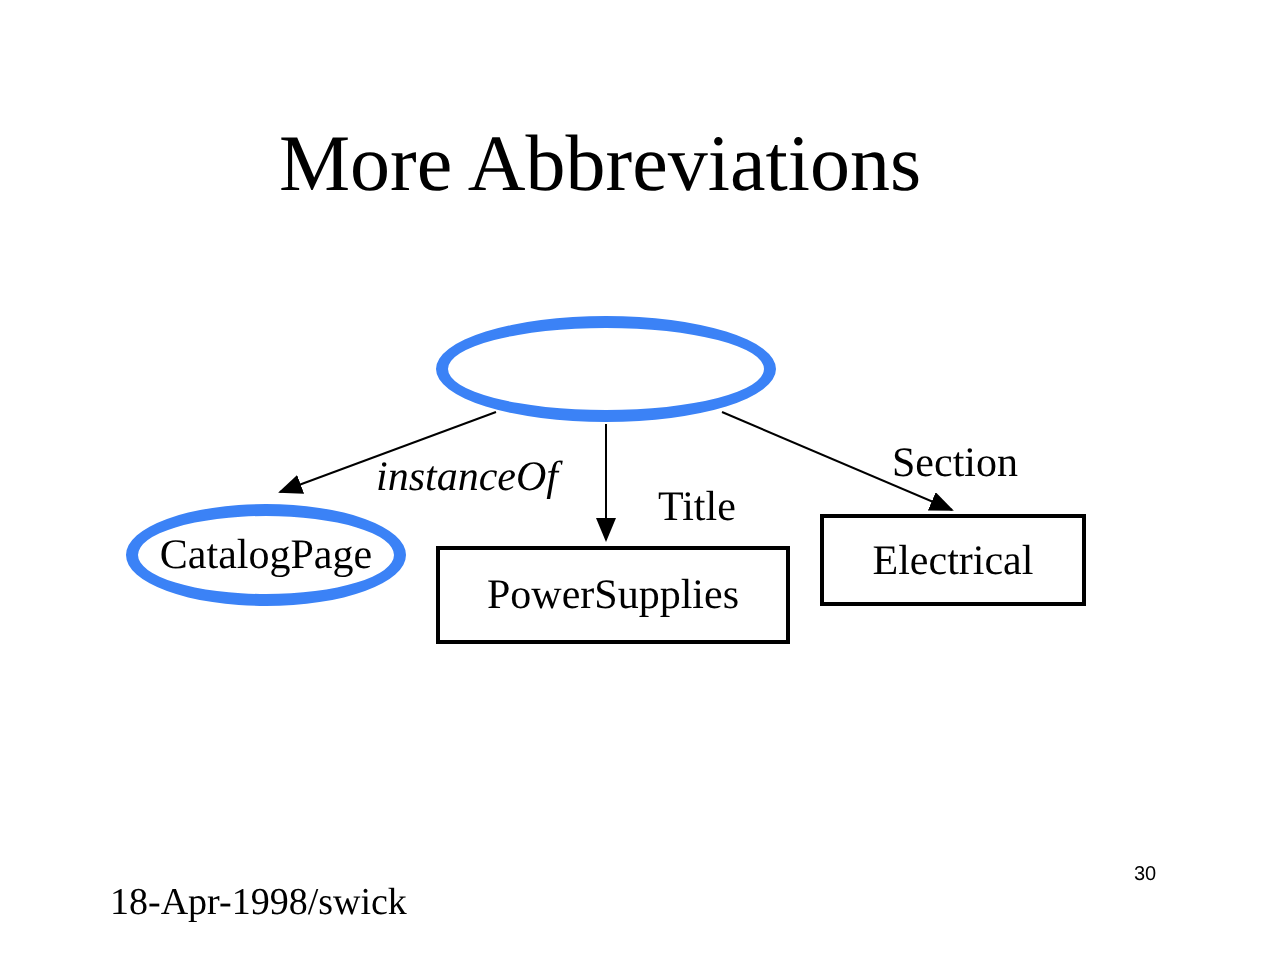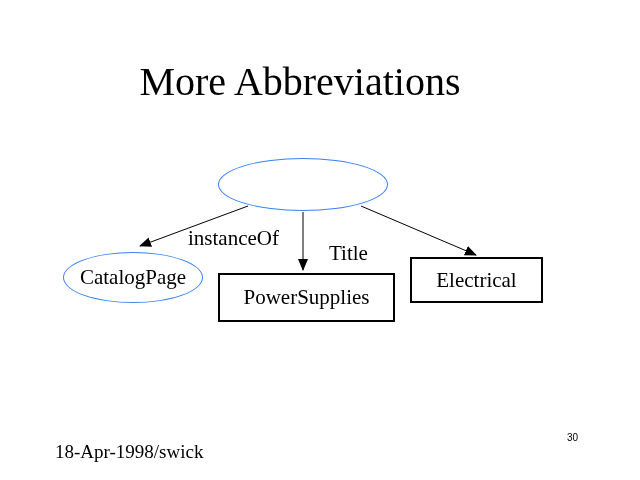--- a/index.html
+++ b/index.html
@@ -36,21 +36,21 @@
     position: absolute;
     display: flex;
     align-items: center;
     justify-content: center;
     box-sizing: border-box;
     background: #ffffff;
     font-size: 21px;
     white-space: nowrap;
   }
   .node.ellipse {
-    border: 1px solid #3b82f6;
+    border: 6px solid #3b82f6;
     border-radius: 50%;
   }
   .node.rectangle {
     border: 2px solid #000000;
   }
   .node-root {
     left: 218px;
     top: 158px;
     width: 170px;
     height: 53px;
@@ -71,21 +71,21 @@
     left: 410px;
     top: 257px;
     width: 133px;
     height: 46px;
   }
   .edge-label {
     position: absolute;
     font-size: 21px;
     white-space: nowrap;
   }
-  .edge-label-instanceof { left: 188px; top: 226px; }
+  .edge-label-instanceof { left: 188px; top: 226px; font-style: italic; }
   .edge-label-title      { left: 329px; top: 241px; }
   .edge-label-section    { left: 446px; top: 219px; }
   .footer-date {
     position: absolute;
     left: 55px;
     top: 441px;
     font-size: 19px;
   }
   .page-number {
     position: absolute;
@@ -124,17 +124,18 @@
   <div class="node rectangle node-electrical">
     <span class="node-label">Electrical</span>
   </div>
 
   <div class="node rectangle node-power">
     <span class="node-label">PowerSupplies</span>
   </div>
 
   <span class="edge-label edge-label-instanceof">instanceOf</span>
   <span class="edge-label edge-label-title">Title</span>
+  <span class="edge-label edge-label-section">Section</span>
 
   <div class="footer-date">18-Apr-1998/swick</div>
   <div class="page-number">30</div>
 
 </div>
 
 </body></html>

